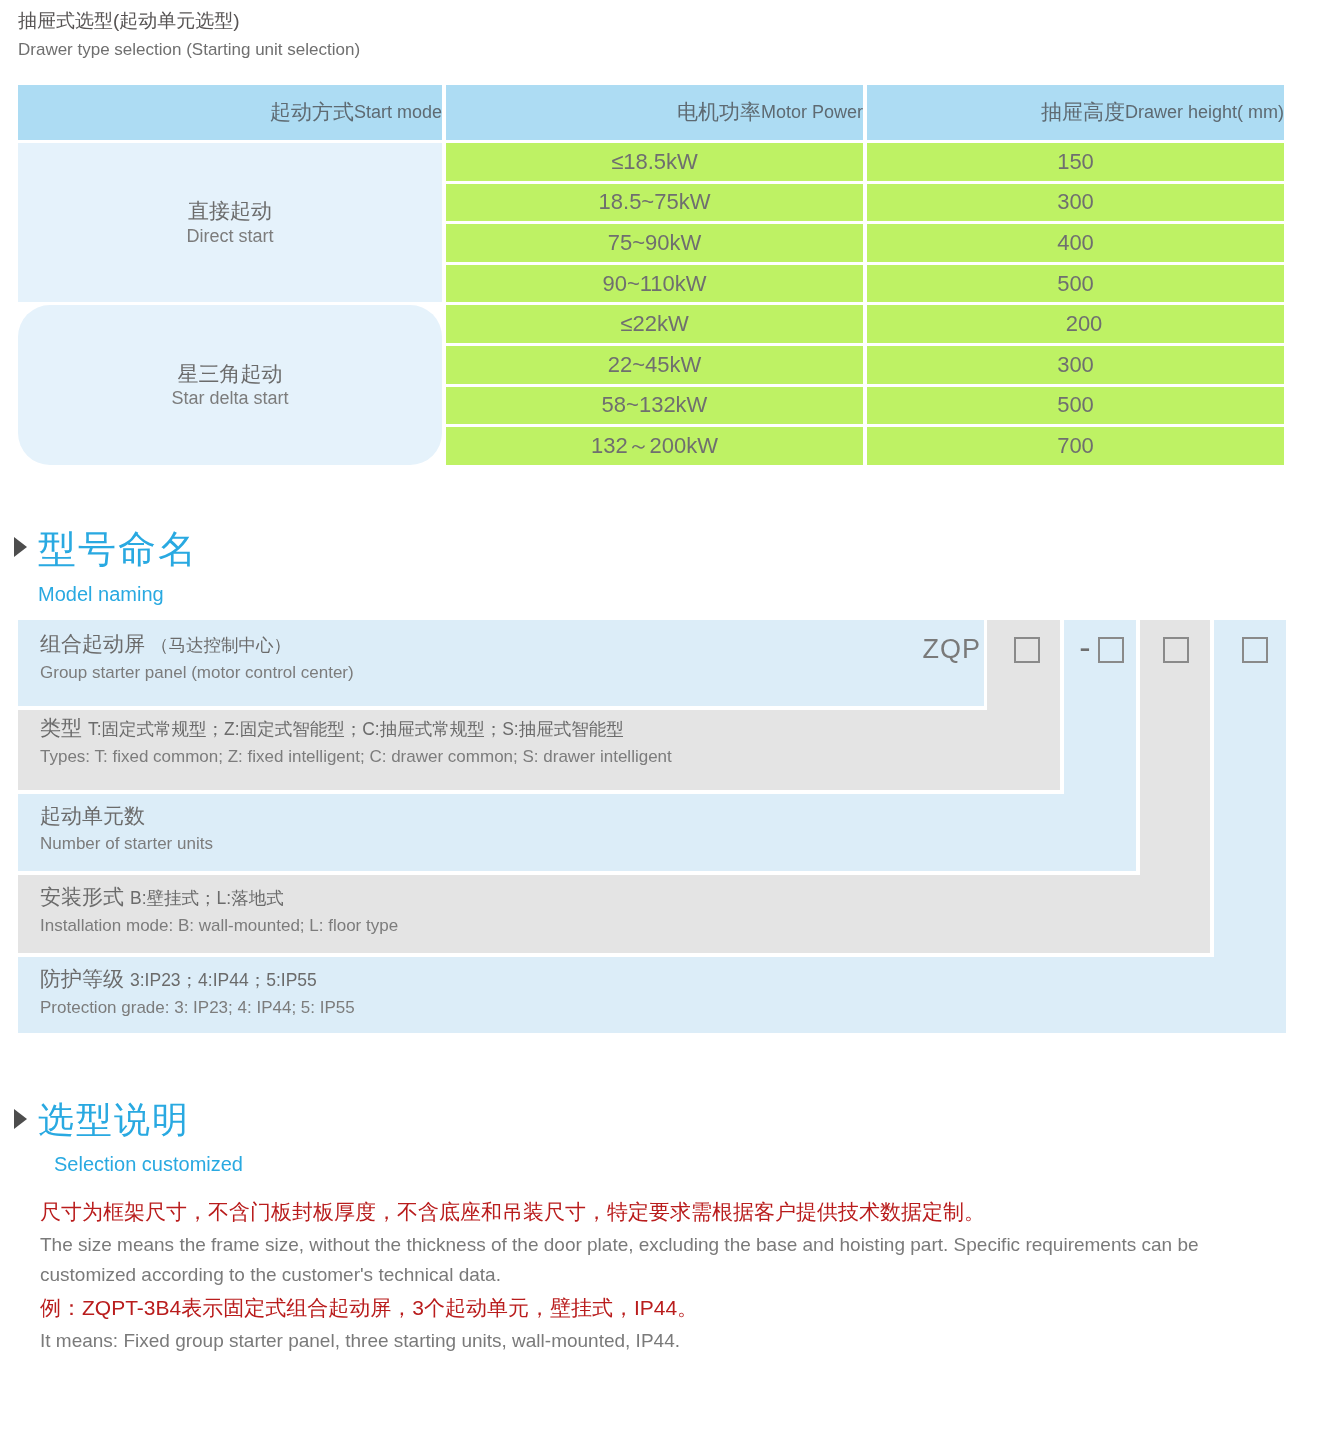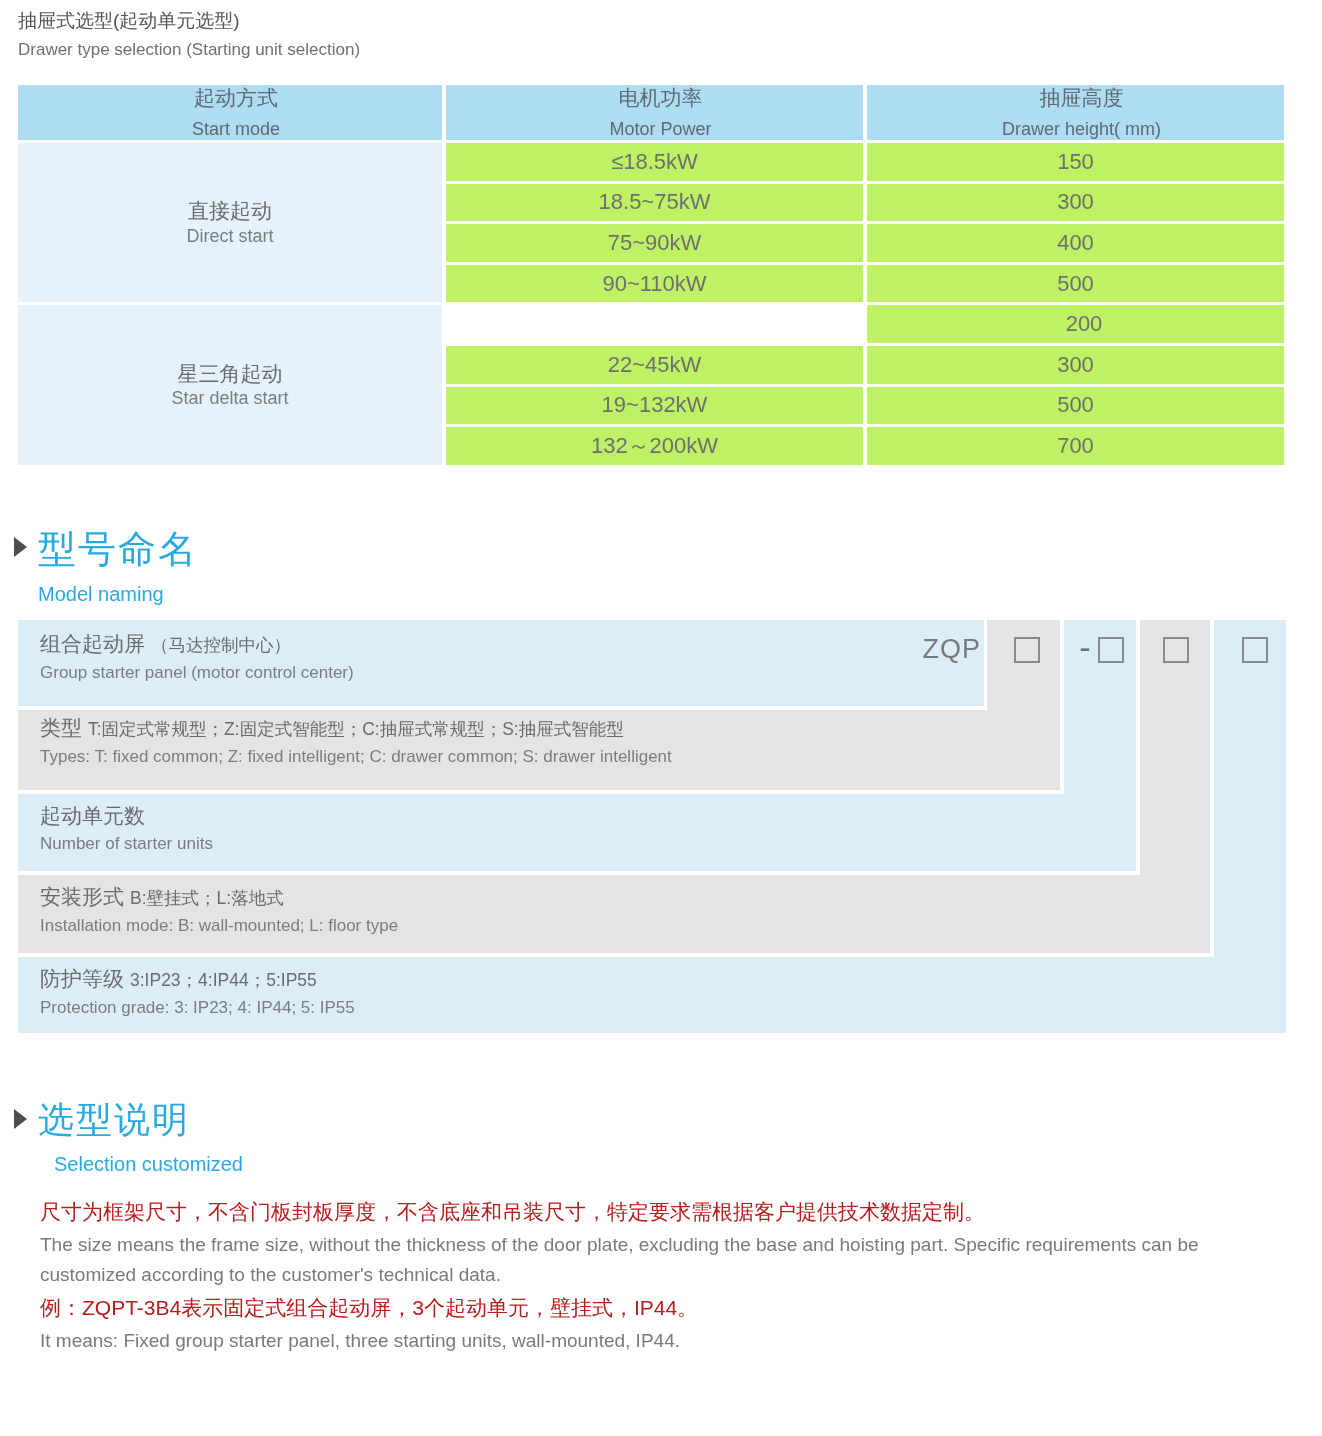--- a/index.html
+++ b/index.html
@@ -18,40 +18,40 @@
   
   .sel-table{
     position:absolute;top:85px;left:18px;
     display:grid;
     grid-template-columns:424px 417px 417px;
     grid-template-rows:55px repeat(8,37.6px);
     gap:3px 4px;
   }
   .th{
     background:#ADDCF3;
-    display:flex;flex-direction:column;align-items:center;justify-content:space-between;
+    display:flex;flex-direction:row;align-items:center;justify-content:flex-end;
     line-height:1.25;
     padding-left:12px;
   }
   .th .cn{font-size:21px;color:#5E6A72;}
   .th .en{font-size:18px;color:#5E6A72;}
   .cell{
     background:#bef264;
     display:flex;align-items:center;justify-content:center;
     font-size:22px;color:#6F6F6F;
   }
   .group-cell{
     background:#E5F2FB;grid-column:1;
     display:flex;flex-direction:column;align-items:center;justify-content:center;
     line-height:1.3;
   }
   .group-cell .cn{font-size:21px;color:#6B6B6B;}
   .group-cell .en{font-size:18px;color:#7C7C7C;}
   .g1{grid-row:2 / span 4;align-items:center;}
-  .g2{grid-row:6 / span 4;}
+  .g2{grid-row:6 / span 4;border-radius:32px;}
 
   
   .section-heading{position:absolute;display:flex;align-items:flex-start;}
   .tri{
     width:0;height:0;margin-top:13px;
     border-left:13px solid #4D4D4D;
     border-top:10px solid transparent;
     border-bottom:10px solid transparent;
   }
   .heading-text{margin-left:11px;}
@@ -134,24 +134,25 @@
   </div>
 
   <div class="cell" style="grid-column:2;grid-row:2;">≤18.5kW</div>
   <div class="cell" style="grid-column:3;grid-row:2;">150</div>
   <div class="cell" style="grid-column:2;grid-row:3;">18.5~75kW</div>
   <div class="cell" style="grid-column:3;grid-row:3;">300</div>
   <div class="cell" style="grid-column:2;grid-row:4;">75~90kW</div>
   <div class="cell" style="grid-column:3;grid-row:4;">400</div>
   <div class="cell" style="grid-column:2;grid-row:5;">90~110kW</div>
   <div class="cell" style="grid-column:3;grid-row:5;">500</div>
+  <div class="cell" style="grid-column:2;grid-row:6;">≤22kW</div>
   <div class="cell" style="grid-column:3;grid-row:6;padding-left:17px;">200</div>
   <div class="cell" style="grid-column:2;grid-row:7;">22~45kW</div>
   <div class="cell" style="grid-column:3;grid-row:7;">300</div>
-  <div class="cell" style="grid-column:2;grid-row:8;">19~132kW</div>
+  <div class="cell" style="grid-column:2;grid-row:8;">58~132kW</div>
   <div class="cell" style="grid-column:3;grid-row:8;">500</div>
   <div class="cell" style="grid-column:2;grid-row:9;">132～200kW</div>
   <div class="cell" style="grid-column:3;grid-row:9;">700</div>
 </div>
 
 <div class="section-heading section-model" style="top:524px;left:14px;">
   <div class="tri"></div>
   <div class="heading-text">
     <div class="cn">型号命名</div>
     <div class="en">Model naming</div>

